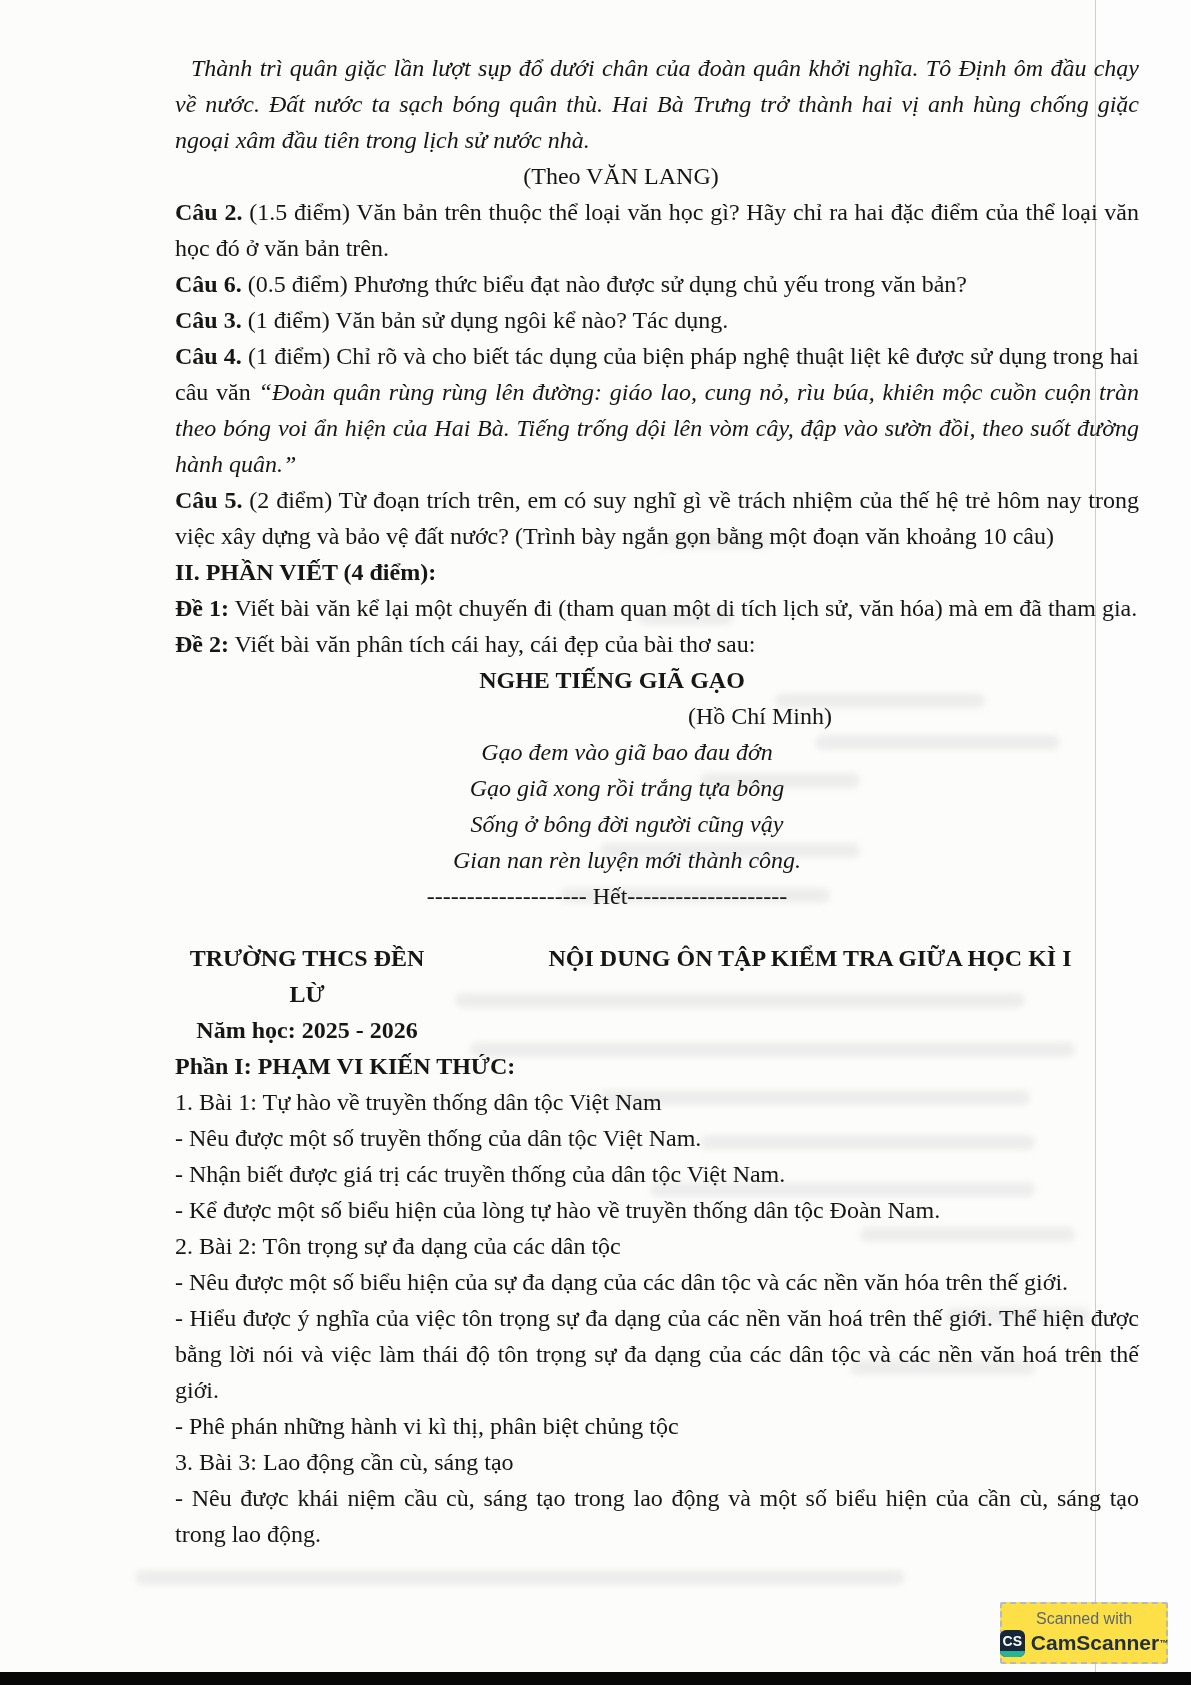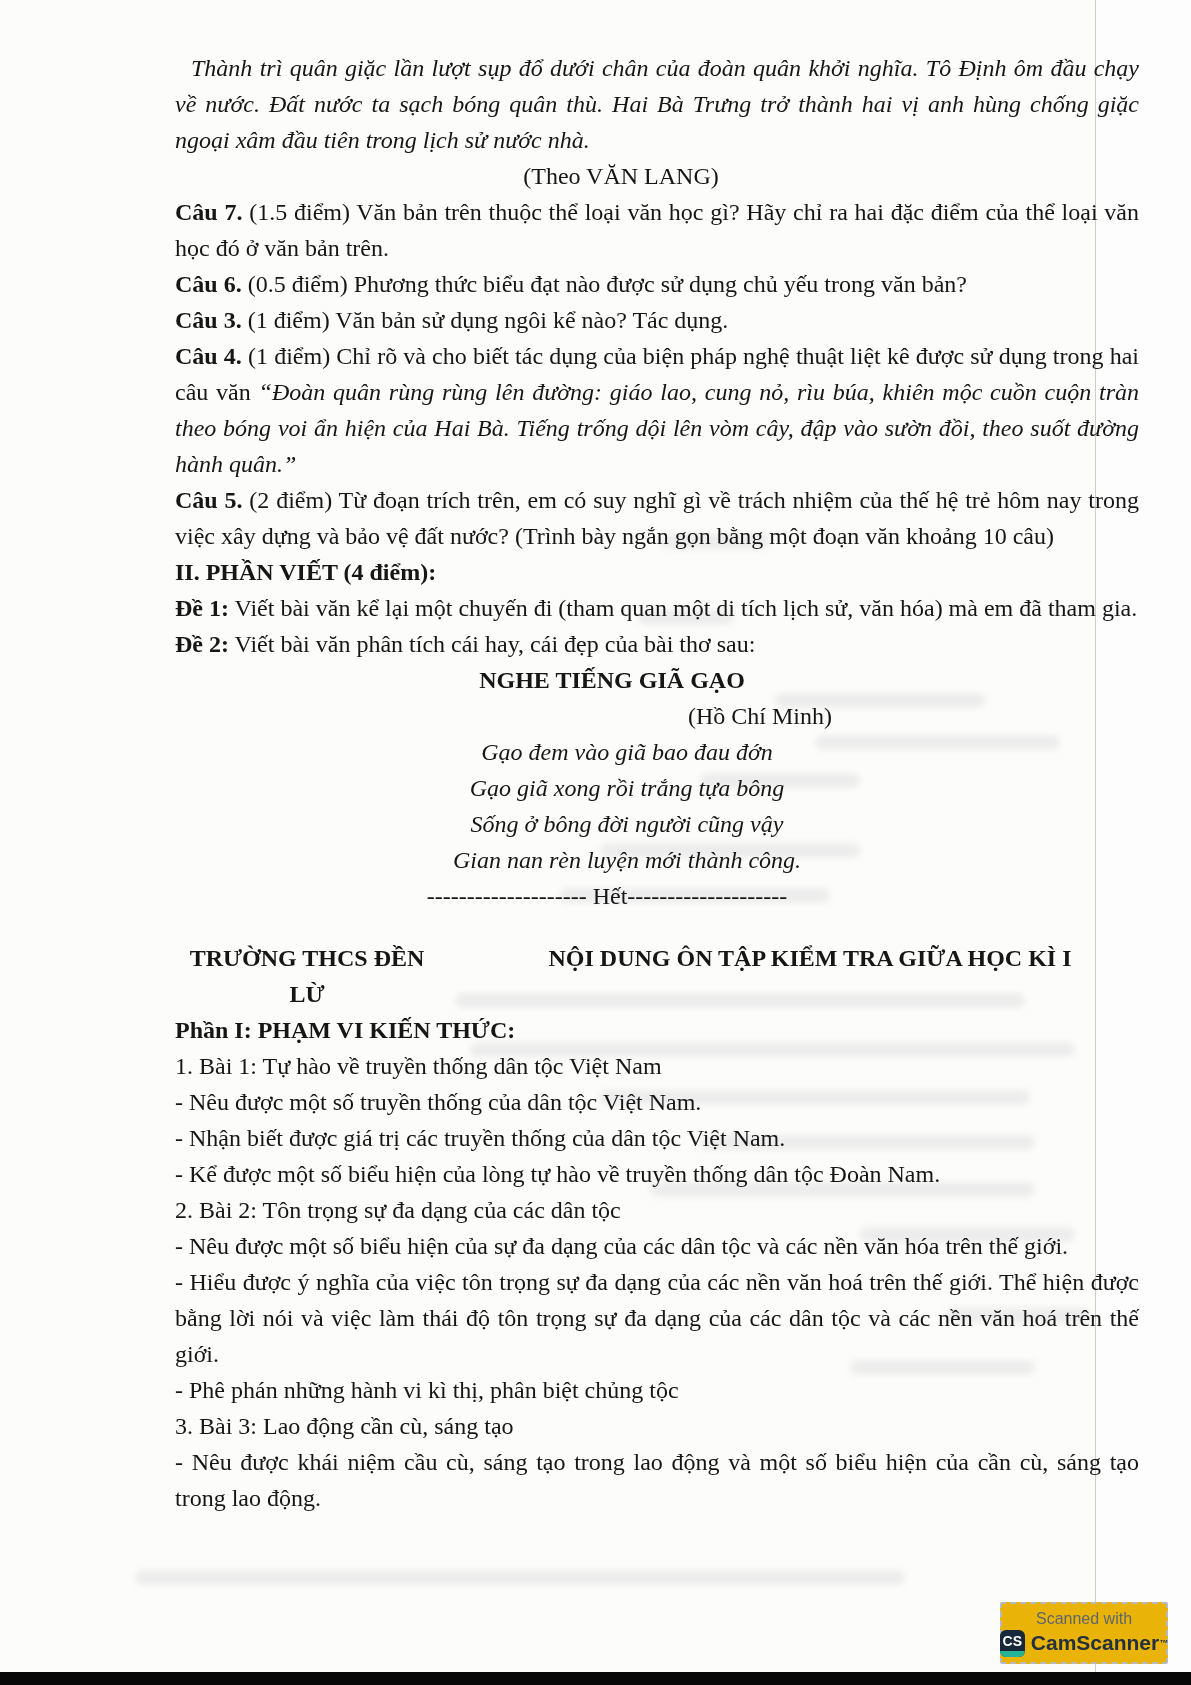--- a/index.html
+++ b/index.html
@@ -33,21 +33,21 @@
   .school-row{display:flex;margin-top:26px;text-align:center;font-weight:bold;}
   .school-left{width:264px;}
   .school-right{flex:1;padding-left:42px;}
   .part1-heading{font-weight:bold;margin-top:30px;text-align:left;}
   .ghost{
     position:absolute;height:15px;border-radius:8px;
     background:rgba(135,135,150,0.12);filter:blur(3px);
   }
   .badge{
     position:absolute;left:1000px;top:1602px;width:164px;height:58px;
-    background:#eab308;border:2px dashed #b6babe;border-radius:2px;
+    background:#fde047;border:2px dashed #b6babe;border-radius:2px;
     display:flex;flex-direction:column;align-items:center;justify-content:center;
     font-family:"Liberation Sans","DejaVu Sans",sans-serif;
   }
   .badge-line1{color:#5c6670;font-size:16px;line-height:18px;}
   .badge-line2{display:flex;align-items:center;gap:6px;margin-top:2px;}
   .cs-logo{
     position:relative;width:25px;height:27px;border-radius:6px;background:#16283a;
     color:#ffffff;font-weight:bold;font-size:14px;text-align:center;line-height:22px;
     overflow:hidden;flex:0 0 auto;
   }
@@ -79,21 +79,21 @@
   <div class="ghost" style="left:945px;top:1308px;width:145px;"></div>
   <div class="ghost" style="left:850px;top:1360px;width:185px;"></div>
   <div class="ghost" style="left:135px;top:1570px;width:770px;"></div>
 
   <div class="content">
 
     <p class="intro">Thành trì quân giặc lần lượt sụp đổ dưới chân của đoàn quân khởi nghĩa. Tô Định ôm đầu chạy về nước. Đất nước ta sạch bóng quân thù. Hai Bà Trưng trở thành hai vị anh hùng chống giặc ngoại xâm đầu tiên trong lịch sử nước nhà.</p>
 
     <p class="attribution">(Theo VĂN LANG)</p>
 
-    <p><b class="q-label">Câu 7.</b> <span>(1.5 điểm) Văn bản trên thuộc thể loại văn học gì? Hãy chỉ ra hai đặc điểm của thể loại văn học đó ở văn bản trên.</span></p>
+    <p><b class="q-label">Câu 2.</b> <span>(1.5 điểm) Văn bản trên thuộc thể loại văn học gì? Hãy chỉ ra hai đặc điểm của thể loại văn học đó ở văn bản trên.</span></p>
     <p><b class="q-label">Câu 6.</b> <span>(0.5 điểm) Phương thức biểu đạt nào được sử dụng chủ yếu trong văn bản?</span></p>
     <p><b class="q-label">Câu 3.</b> <span>(1 điểm) Văn bản sử dụng ngôi kể nào? Tác dụng.</span></p>
     <p><b class="q-label">Câu 4.</b> <span>(1 điểm) Chỉ rõ và cho biết tác dụng của biện pháp nghệ thuật liệt kê được sử dụng trong hai câu văn </span><i class="q-quote">“Đoàn quân rùng rùng lên đường: giáo lao, cung nỏ, rìu búa, khiên mộc cuồn cuộn tràn theo bóng voi ẩn hiện của Hai Bà. Tiếng trống dội lên vòm cây, đập vào sườn đồi, theo suốt đường hành quân.”</i></p>
     <p><b class="q-label">Câu 5.</b> <span>(2 điểm) Từ đoạn trích trên, em có suy nghĩ gì về trách nhiệm của thế hệ trẻ hôm nay trong việc xây dựng và bảo vệ đất nước? (Trình bày ngắn gọn bằng một đoạn văn khoảng 10 câu)</span></p>
 
     <p class="section-heading">II. PHẦN VIẾT (4 điểm):</p>
 
     <p><b class="de-label">Đề 1:</b> <span>Viết bài văn kể lại một chuyến đi (tham quan một di tích lịch sử, văn hóa) mà em đã tham gia.</span></p>
     <p><b class="de-label">Đề 2:</b> <span>Viết bài văn phân tích cái hay, cái đẹp của bài thơ sau:</span></p>
 
@@ -102,20 +102,21 @@
     <p class="poem-line">Gạo đem vào giã bao đau đớn</p>
     <p class="poem-line">Gạo giã xong rồi trắng tựa bông</p>
     <p class="poem-line">Sống ở bông đời người cũng vậy</p>
     <p class="poem-line">Gian nan rèn luyện mới thành công.</p>
 
     <p class="het">-------------------- Hết--------------------</p>
 
     <div class="school-row">
       <div class="school-left">
         <div>TRƯỜNG THCS ĐỀN LỪ</div>
+        <div>Năm học: 2025 - 2026</div>
       </div>
       <div class="school-right">
         <div>NỘI DUNG ÔN TẬP KIỂM TRA GIỮA HỌC KÌ I</div>
       </div>
     </div>
 
     <p class="part1-heading">Phần I: PHẠM VI KIẾN THỨC:</p>
 
     <p>1. Bài 1: Tự hào về truyền thống dân tộc Việt Nam</p>
     <p>- Nêu được một số truyền thống của dân tộc Việt Nam.</p>

